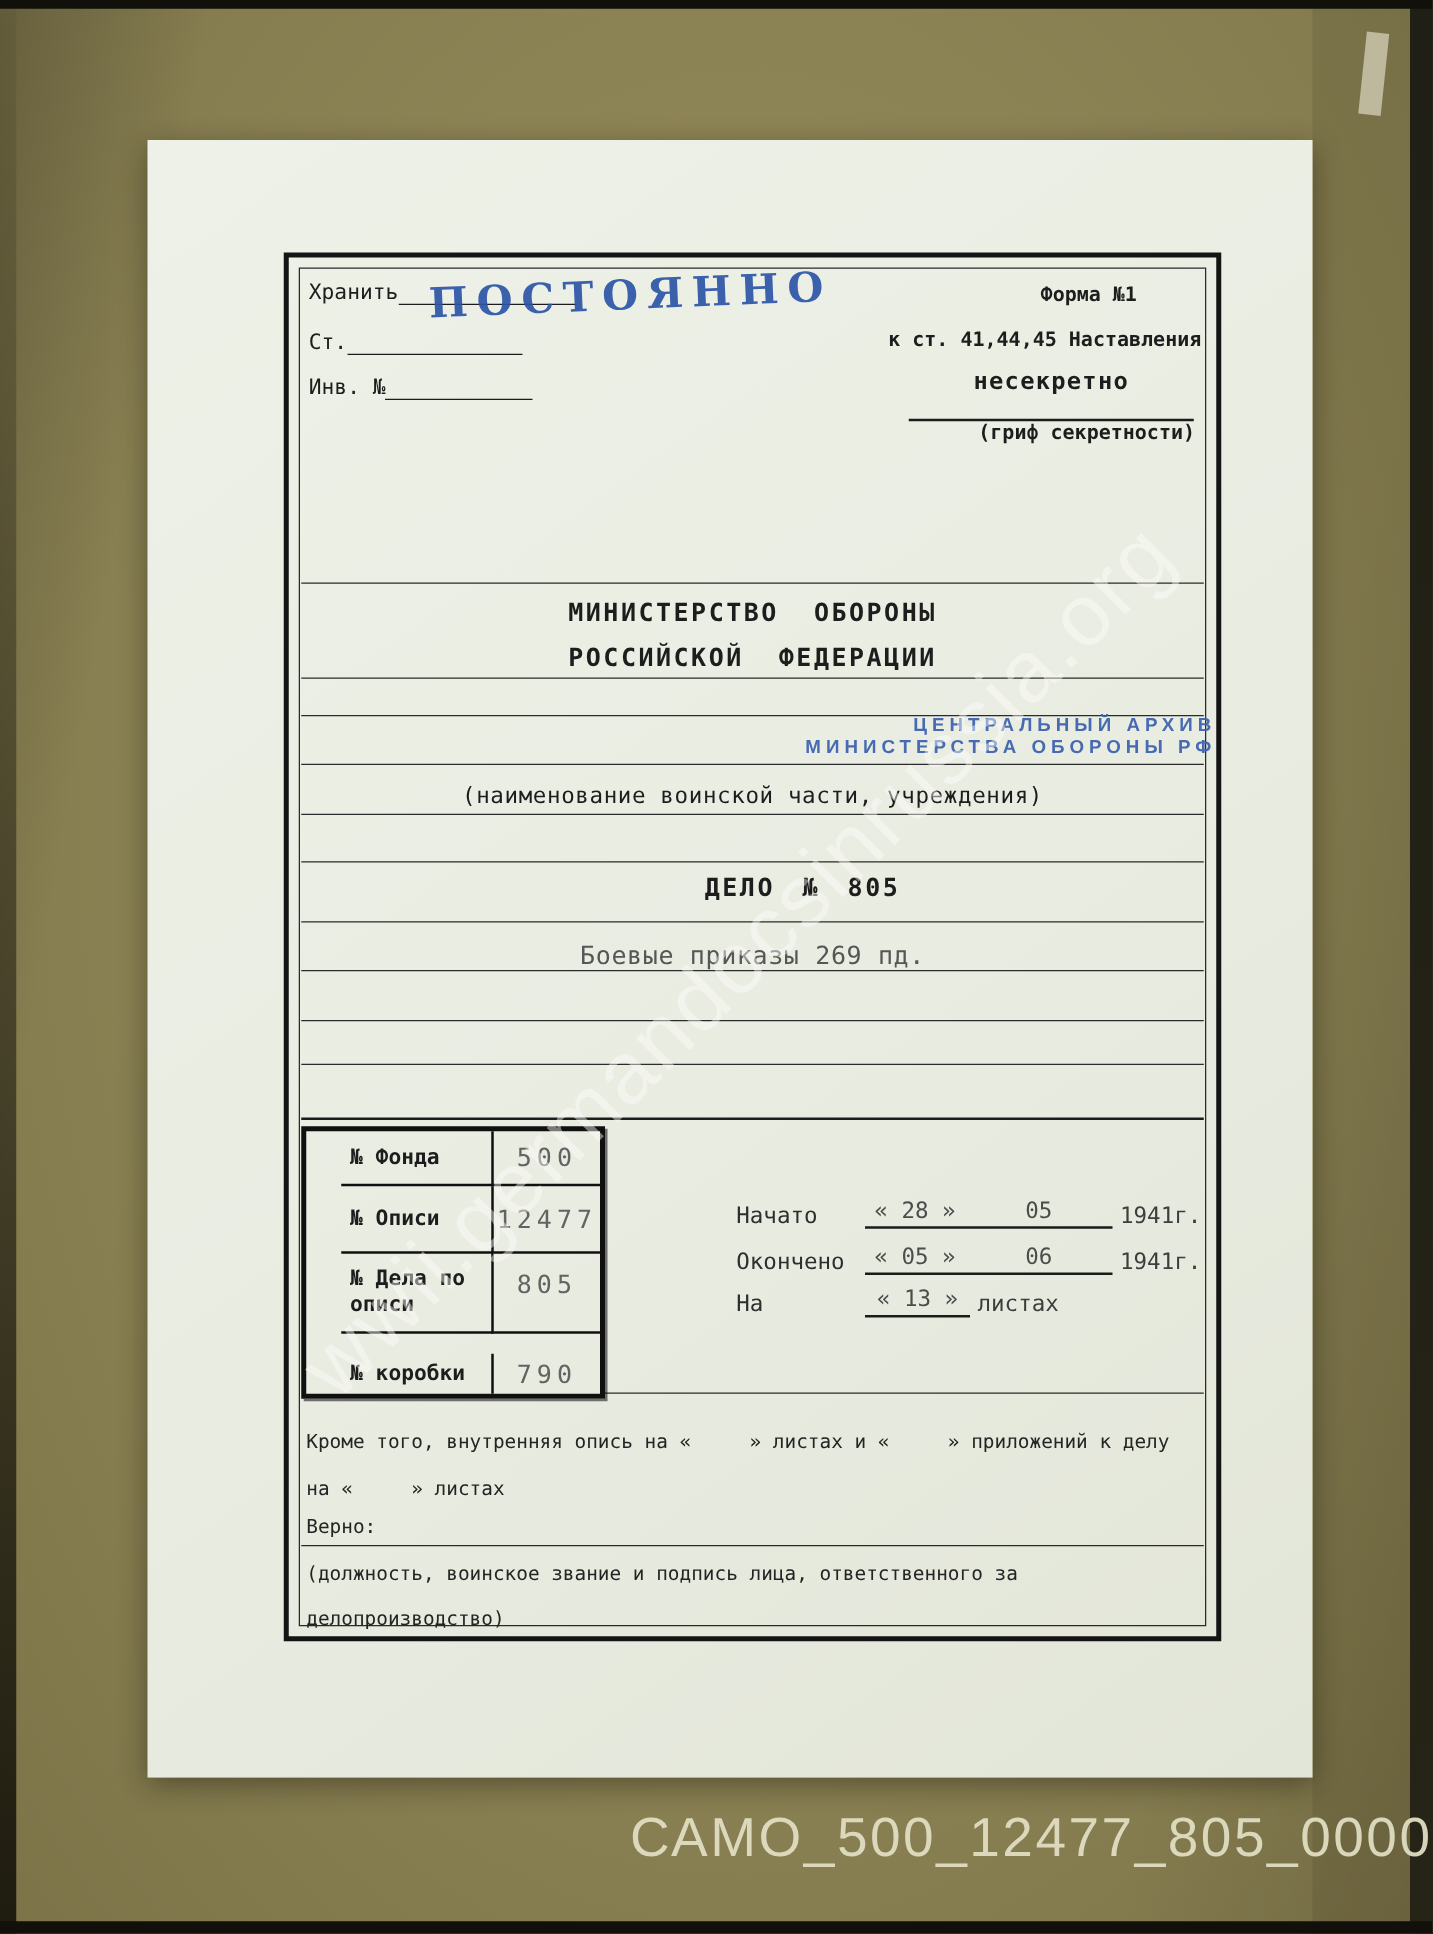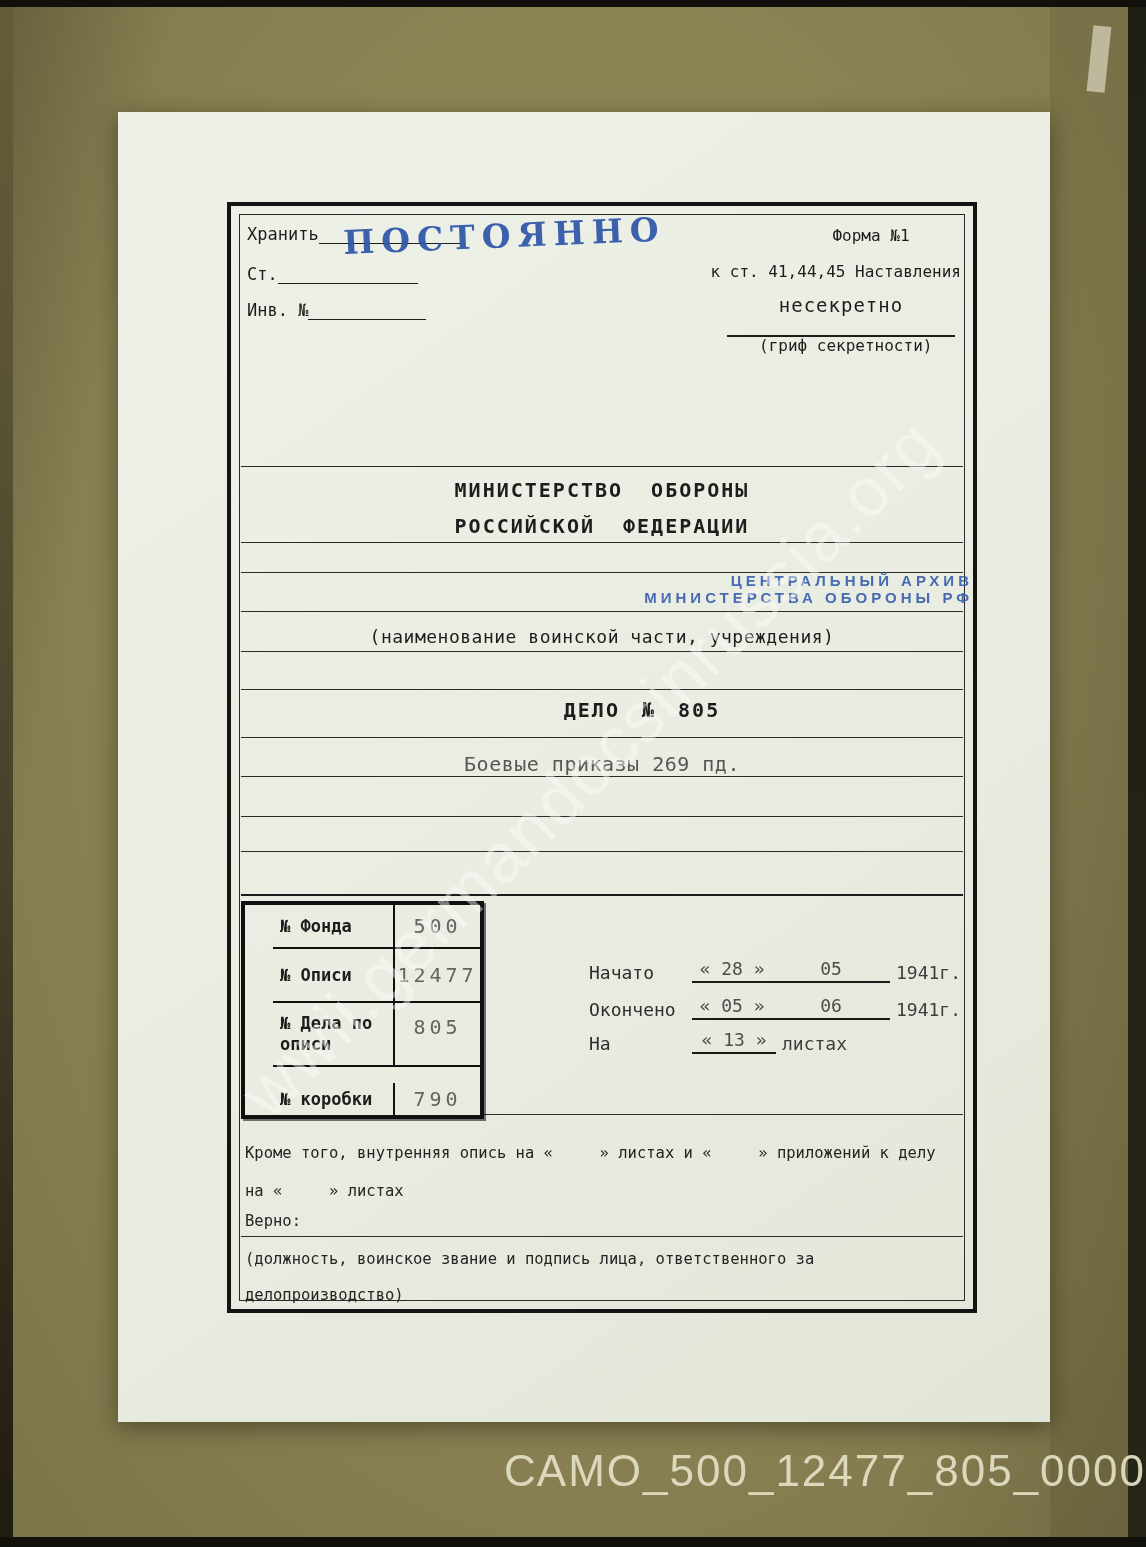--- a/index.html
+++ b/index.html
@@ -27,21 +27,21 @@
   .rule{position:absolute;left:10px;right:10px;height:0;border-top:1.6px solid #2b2b2b;}
   .rule.thick{border-top:2.6px solid #1c1c1c;}
   .rule.partial{left:252px;}
 
   .fld{position:absolute;font-size:17px;display:flex;align-items:flex-end;white-space:pre;}
   .ul{display:inline-block;border-bottom:1.8px solid #1c1c1c;height:19px;}
 
   .stamp-post{position:absolute;left:112px;top:8px;width:430px;font-family:"DejaVu Serif","Liberation Serif",serif;
     font-weight:bold;font-size:33px;letter-spacing:7px;color:#2d55a8;opacity:0.92;transform:rotate(-2.4deg);}
 
-  .rline{position:absolute;font-size:16px;}
+  .rline{position:absolute;font-size:16px;font-weight:bold;}
   .nesekretno{border-bottom:2px solid #1c1c1c;padding-bottom:19px;text-align:center;font-size:19px;letter-spacing:1px;}
 
   .ministry{position:absolute;top:266px;left:0;width:100%;text-align:center;font-weight:bold;
     font-size:20px;line-height:36px;letter-spacing:2px;word-spacing:14px;}
   .arch-stamp{position:absolute;top:366px;left:0;width:100%;text-align:right;color:#3f64b0;
     font-family:"Liberation Sans",sans-serif;font-weight:bold;font-size:15px;line-height:17px;letter-spacing:4px;opacity:.95;}
   .unit-cap{position:absolute;top:420px;left:0;width:100%;text-align:center;font-size:18px;letter-spacing:0.5px;}
   .delo{position:absolute;top:492px;left:0;width:100%;text-align:center;font-weight:bold;font-size:20px;letter-spacing:2px;word-spacing:8px;margin-left:40px;}
   .subject{position:absolute;top:546px;left:0;width:100%;text-align:center;font-size:20px;color:#565656;letter-spacing:0.5px;}
 
@@ -107,21 +107,21 @@
         <span>Ст.</span><span class="ul" style="width:140px"></span>
       </div>
       <div class="fld" style="left:16px;top:94px">
         <span>Инв. №</span><span class="ul" style="width:118px"></span>
       </div>
       <div class="stamp-post">ПОСТОЯННО</div>
 
       <div class="rline" style="left:540px;top:20px;width:200px;text-align:center">Форма №1</div>
       <div class="rline" style="left:455px;top:56px;width:275px;text-align:right">к ст. 41,44,45 Наставления</div>
       <div class="rline nesekretno" style="left:496px;top:88px;width:228px">несекретно</div>
-      <div class="rline" style="left:528px;top:130px;width:185px;text-align:left">(гриф секретности)</div>
+      <div class="rline" style="left:540px;top:130px;width:185px;text-align:right">(гриф секретности)</div>
 
       <div class="ministry">
         <div>МИНИСТЕРСТВО ОБОРОНЫ</div>
         <div>РОССИЙСКОЙ ФЕДЕРАЦИИ</div>
       </div>
       <div class="arch-stamp">
         <div>ЦЕНТРАЛЬНЫЙ АРХИВ</div>
         <div>МИНИСТЕРСТВА ОБОРОНЫ РФ</div>
       </div>
       <div class="unit-cap">(наименование воинской части, учреждения)</div>

